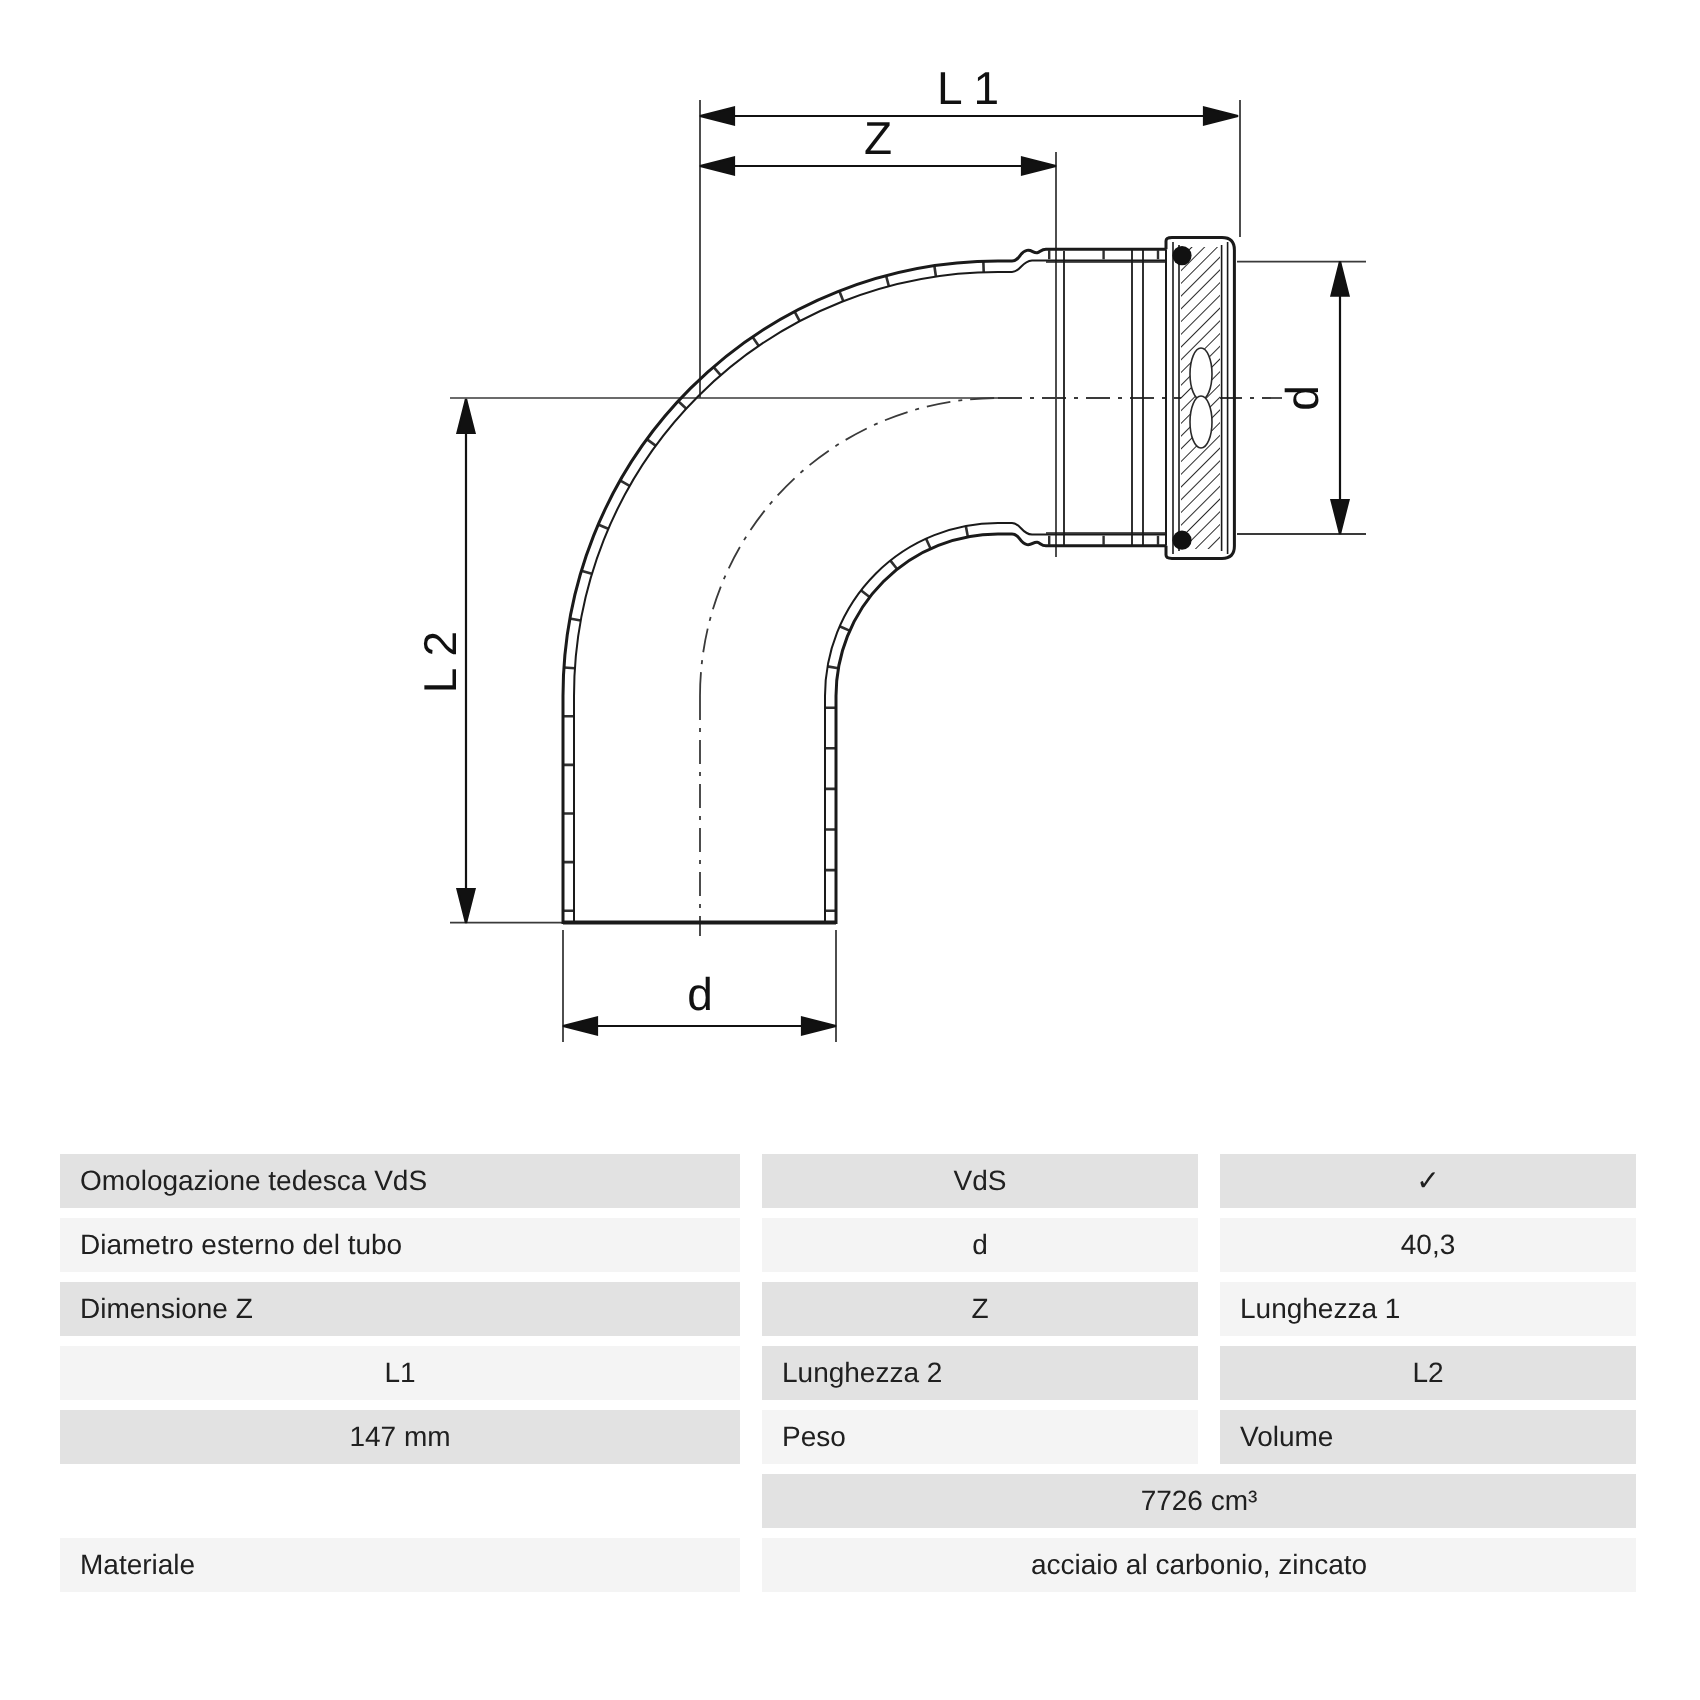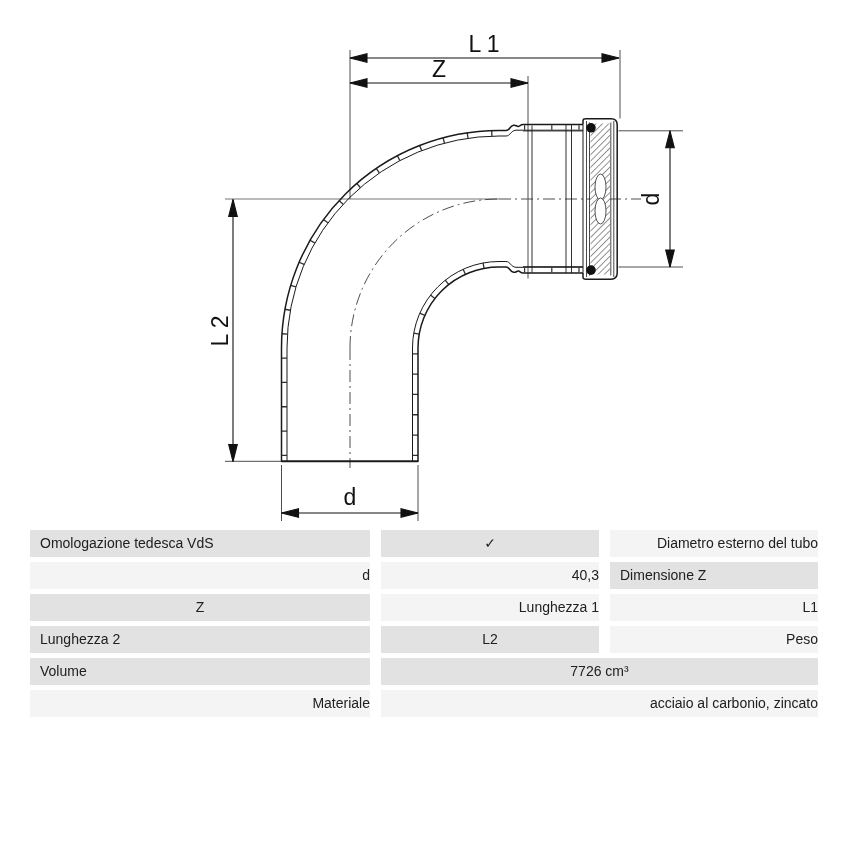--- a/index.html
+++ b/index.html
@@ -1,29 +1,29 @@
 <!DOCTYPE html>
 <html><head>
 <meta charset="utf-8">
 <style>
   html,body{margin:0;padding:0;background:#ffffff;}
   .stage{position:relative;width:850px;height:850px;background:#ffffff;overflow:hidden;
          font-family:"Liberation Sans", sans-serif;color:#202020;}
   .drawing{position:absolute;left:0;top:0;}
   .dim-label{font-family:"Liberation Sans", sans-serif;font-size:23px;fill:#111;}
-  .spec-table{position:absolute;left:30px;top:530px;width:788px;display:grid;
+  .spec-table{position:absolute;left:30px;top:577px;width:788px;display:grid;
               grid-template-columns:340px 218px 208px;column-gap:11px;row-gap:5px;
               font-size:14px;}
   .cell{height:27px;line-height:27px;white-space:nowrap;overflow:hidden;}
   .lab{text-align:left;padding-left:10px;}
   .mid{text-align:center;}
   .val{text-align:center;}
   .span2{grid-column:2/4;text-align:center;}
   .dark{background:#e2e2e2;}
-  .light{background:#f4f4f4;text-align:right;}
+  .light{background:#f4f4f4;}
 </style>
 </head>
 <body>
 
 <div class="stage">
 
   <svg class="drawing" width="850" height="545" viewBox="0 0 850 545" xmlns="http://www.w3.org/2000/svg">
     <defs>
       <pattern id="hatch" patternUnits="userSpaceOnUse" width="4.5" height="4.5" patternTransform="rotate(45)">
         <rect width="4.5" height="4.5" fill="#ffffff"></rect>
@@ -116,34 +116,36 @@
 
     <text class="dim-label" x="484" y="52" text-anchor="middle">L 1</text>
     <text class="dim-label" x="439" y="77" text-anchor="middle">Z</text>
     <text class="dim-label" x="221" y="338" text-anchor="middle" transform="rotate(-90 221 331)">L 2</text>
     <text class="dim-label" x="350" y="505" text-anchor="middle">d</text>
     <text class="dim-label" x="652" y="206" text-anchor="middle" transform="rotate(-90 652 199)">d</text>
   </svg>
 
   <div class="spec-table">
     <div class="cell lab dark">Omologazione tedesca VdS</div>
+    <div class="cell mid dark">VdS</div>
     <div class="cell val dark">✓</div>
 
     <div class="cell lab light">Diametro esterno del tubo</div>
     <div class="cell mid light">d</div>
     <div class="cell val light">40,3</div>
 
     <div class="cell lab dark">Dimensione Z</div>
     <div class="cell mid dark">Z</div>
 
     <div class="cell lab light">Lunghezza 1</div>
     <div class="cell mid light">L1</div>
 
     <div class="cell lab dark">Lunghezza 2</div>
     <div class="cell mid dark">L2</div>
+    <div class="cell val dark">147 mm</div>
 
     <div class="cell lab light">Peso</div>
 
     <div class="cell lab dark">Volume</div>
     <div class="cell span2 dark">7726 cm³</div>
 
     <div class="cell lab light">Materiale</div>
     <div class="cell span2 light">acciaio al carbonio, zincato</div>
   </div>
 </div>

